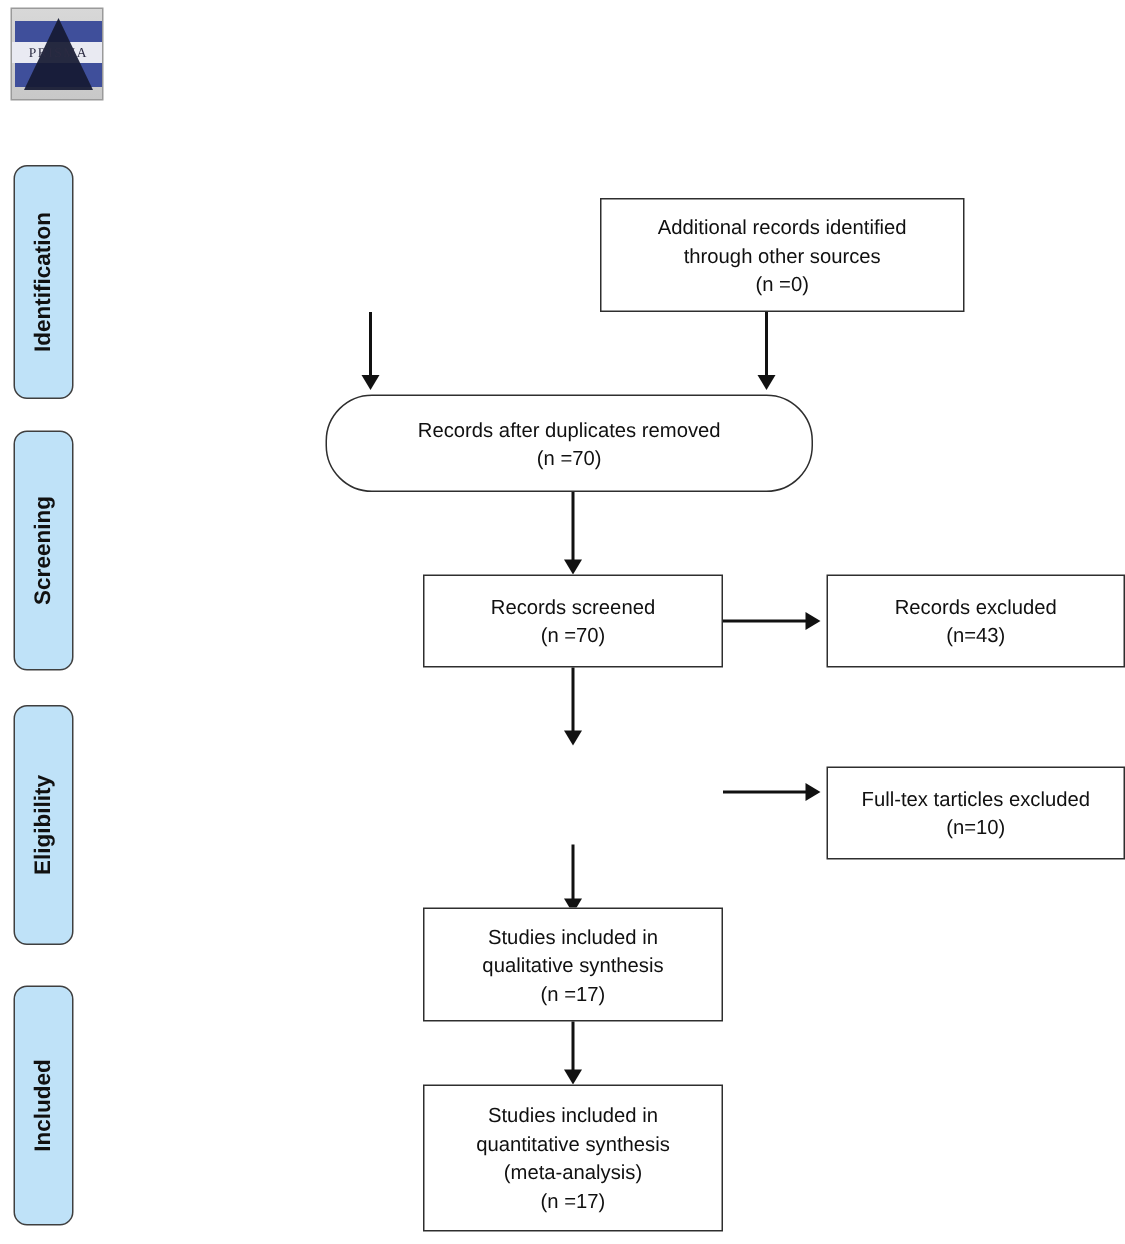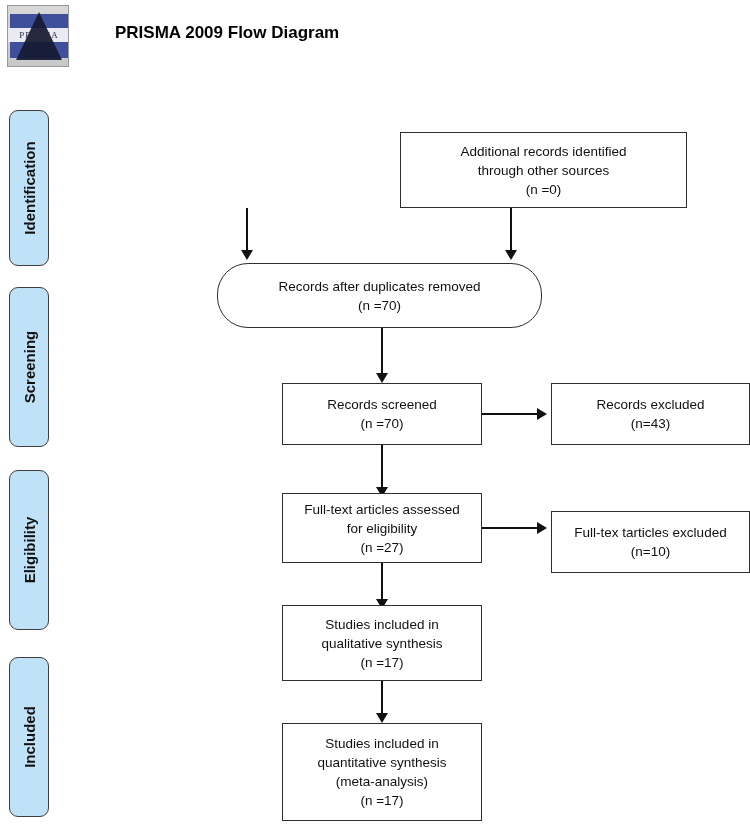--- a/index.html
+++ b/index.html
@@ -148,36 +148,35 @@
 <body>
 
 <div id="page">
 
   <div id="logo">
     <div class="band"></div>
     <div class="band2"></div>
     <div class="pyramid"></div>
     <div class="logo-text">PRISMA</div>
   </div>
-  <div id="title">PRISMA 2009 Flow Diagram</div>
 
   <div class="phase" style="top:110px; height:156px;">
     <span class="ptext">Identification</span>
   </div>
   <div class="phase" style="top:287px; height:160px;">
     <span class="ptext">Screening</span>
   </div>
   <div class="phase" style="top:470px; height:160px;">
     <span class="ptext">Eligibility</span>
   </div>
   <div class="phase" style="top:657px; height:160px;">
     <span class="ptext">Included</span>
   </div>
 
-  <div class="fbox" style="left:400px; top:132px; width:287px; height:76px;">
+  <div class="fbox" style="left:400px; top:132px; width:243px; height:76px;">
     <span class="btext">Additional records identified
 through other sources
 (n =0)</span>
   </div>
 
   <div class="vline" style="left:246px; top:208px; height:44px;"></div>
   <div class="arrow-down" style="left:241px; top:250px;"></div>
 
   <div class="vline" style="left:510px; top:208px; height:44px;"></div>
   <div class="arrow-down" style="left:505px; top:250px;"></div>
@@ -197,25 +196,20 @@
   <div class="hline" style="left:482px; top:413px; width:57px;"></div>
   <div class="arrow-right" style="left:537px; top:408px;"></div>
   <div class="fbox" style="left:551px; top:383px; width:199px; height:62px;">
     <span class="btext">Records excluded
 (n=43)</span>
   </div>
 
   <div class="vline" style="left:381px; top:445px; height:44px;"></div>
   <div class="arrow-down" style="left:376px; top:487px;"></div>
 
-  <div class="fbox" style="left:282px; top:493px; width:200px; height:70px;">
-    <span class="btext">Full-text articles assessed
-for eligibility
-(n =27)</span>
-  </div>
   <div class="hline" style="left:482px; top:527px; width:57px;"></div>
   <div class="arrow-right" style="left:537px; top:522px;"></div>
   <div class="fbox" style="left:551px; top:511px; width:199px; height:62px;">
     <span class="btext">Full-tex tarticles excluded
 (n=10)</span>
   </div>
 
   <div class="vline" style="left:381px; top:563px; height:38px;"></div>
   <div class="arrow-down" style="left:376px; top:599px;"></div>
 

